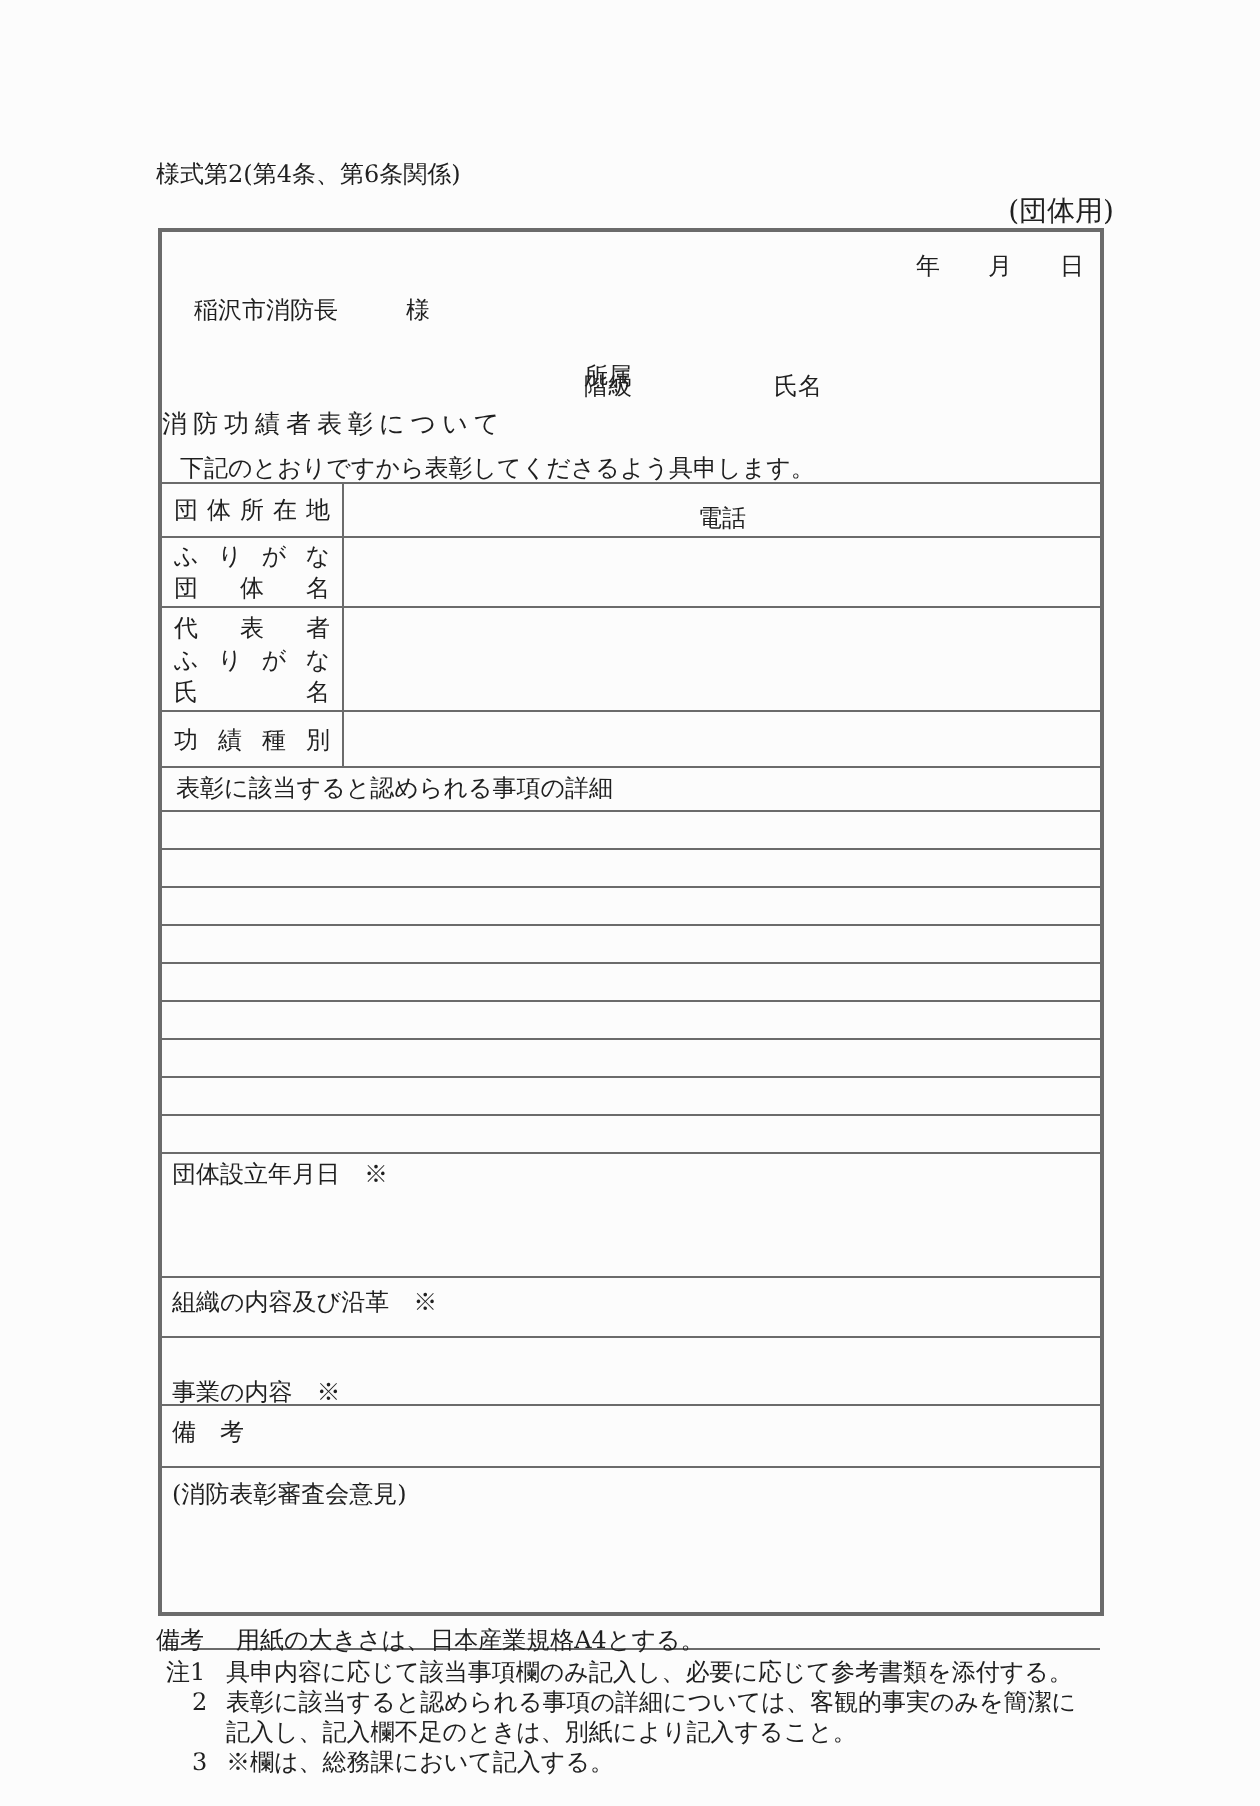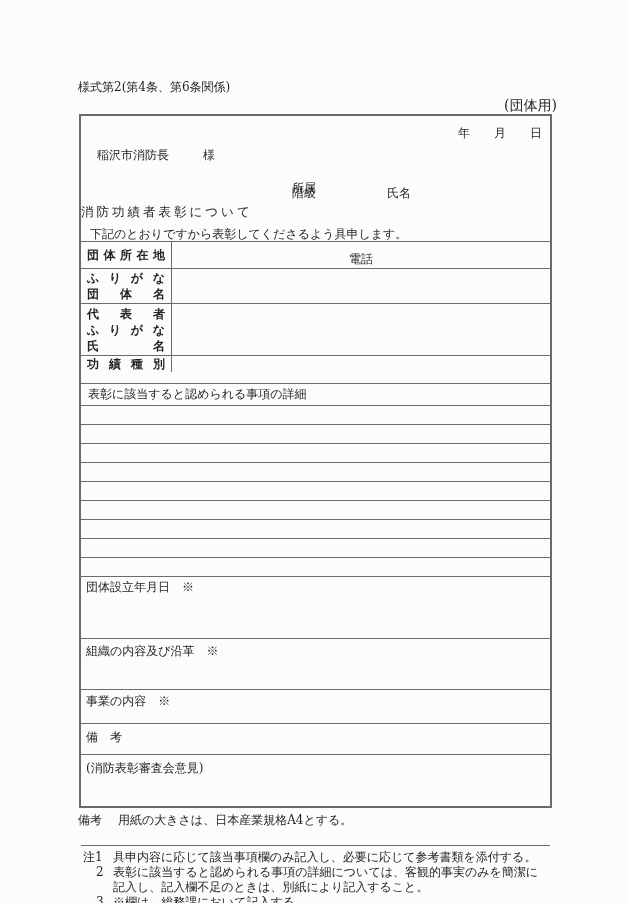--- a/index.html
+++ b/index.html
@@ -42,32 +42,32 @@
     box-sizing:border-box;flex:0 0 auto;
     border-top:1px solid var(--line);
     font-size:12px;display:flex;align-items:stretch;
   }
   .label-col{
     width:91px;box-sizing:border-box;flex:0 0 auto;
     border-right:1px solid var(--line);
     padding:0 6px;
     display:flex;flex-direction:column;justify-content:center;
   }
-  .jline{text-align:justify;text-align-last:justify;line-height:16px;font-weight:bold;}
+  .jline{text-align:justify;text-align-last:justify;line-height:16px;}
   .value-col{flex:1 1 auto;display:flex;align-items:flex-end;justify-content:center;}
 
   .r-addr{height:27px;}
   .r-furi{height:35px;}
   .r-rep{height:52px;}
-  .r-merit{height:28px;flex-direction:column;}
+  .r-merit{height:28px;}
   .r-detail{height:22px;align-items:center;padding-left:7px;}
   .blank-row{height:19px;}
   .r-est{height:22px;align-items:center;padding-left:5px;}
   .r-org{height:30px;padding:4px 6px 0 5px;margin-top:40px;}
-  .r-bus{height:34px;padding:3px 6px 0 5px;margin-top:21px;}
+  .r-bus{height:34px;padding:19px 6px 0 5px;}
   .r-rem{height:31px;padding:5px 6px 0 5px;}
   .r-opin{height:47px;padding:5px 6px 0 5px;}
 
   .r-notes{height:66px;display:block;padding:4px 6px 0 2px;line-height:15px;margin-top:44px;}
   .note-item{display:grid;grid-template-columns:30px 1fr;}
   .note-marker.indent{padding-left:13px;}
 
   .footer-note{position:absolute;left:78px;top:812px;font-size:12px;display:flex;}
   .footer-note .f-text{margin-left:16px;}
 </style>

